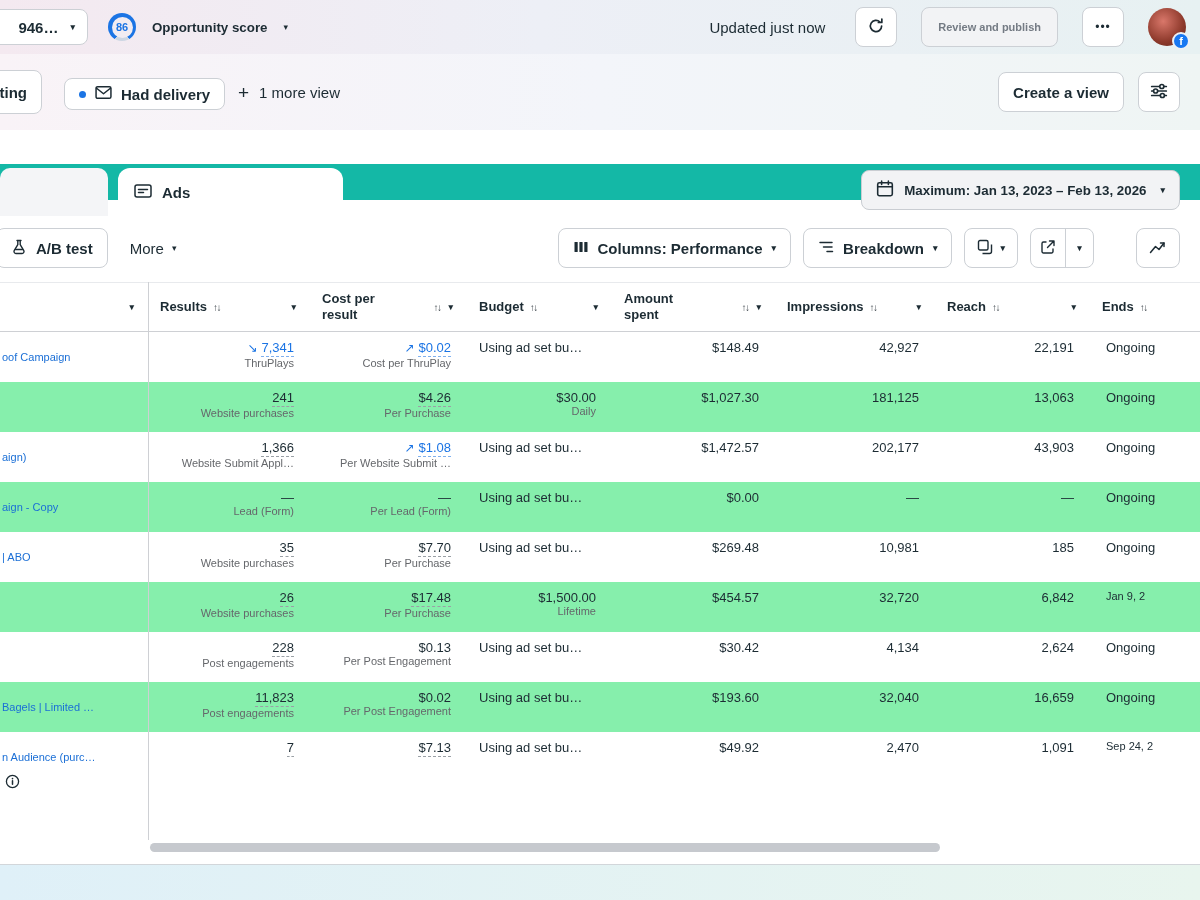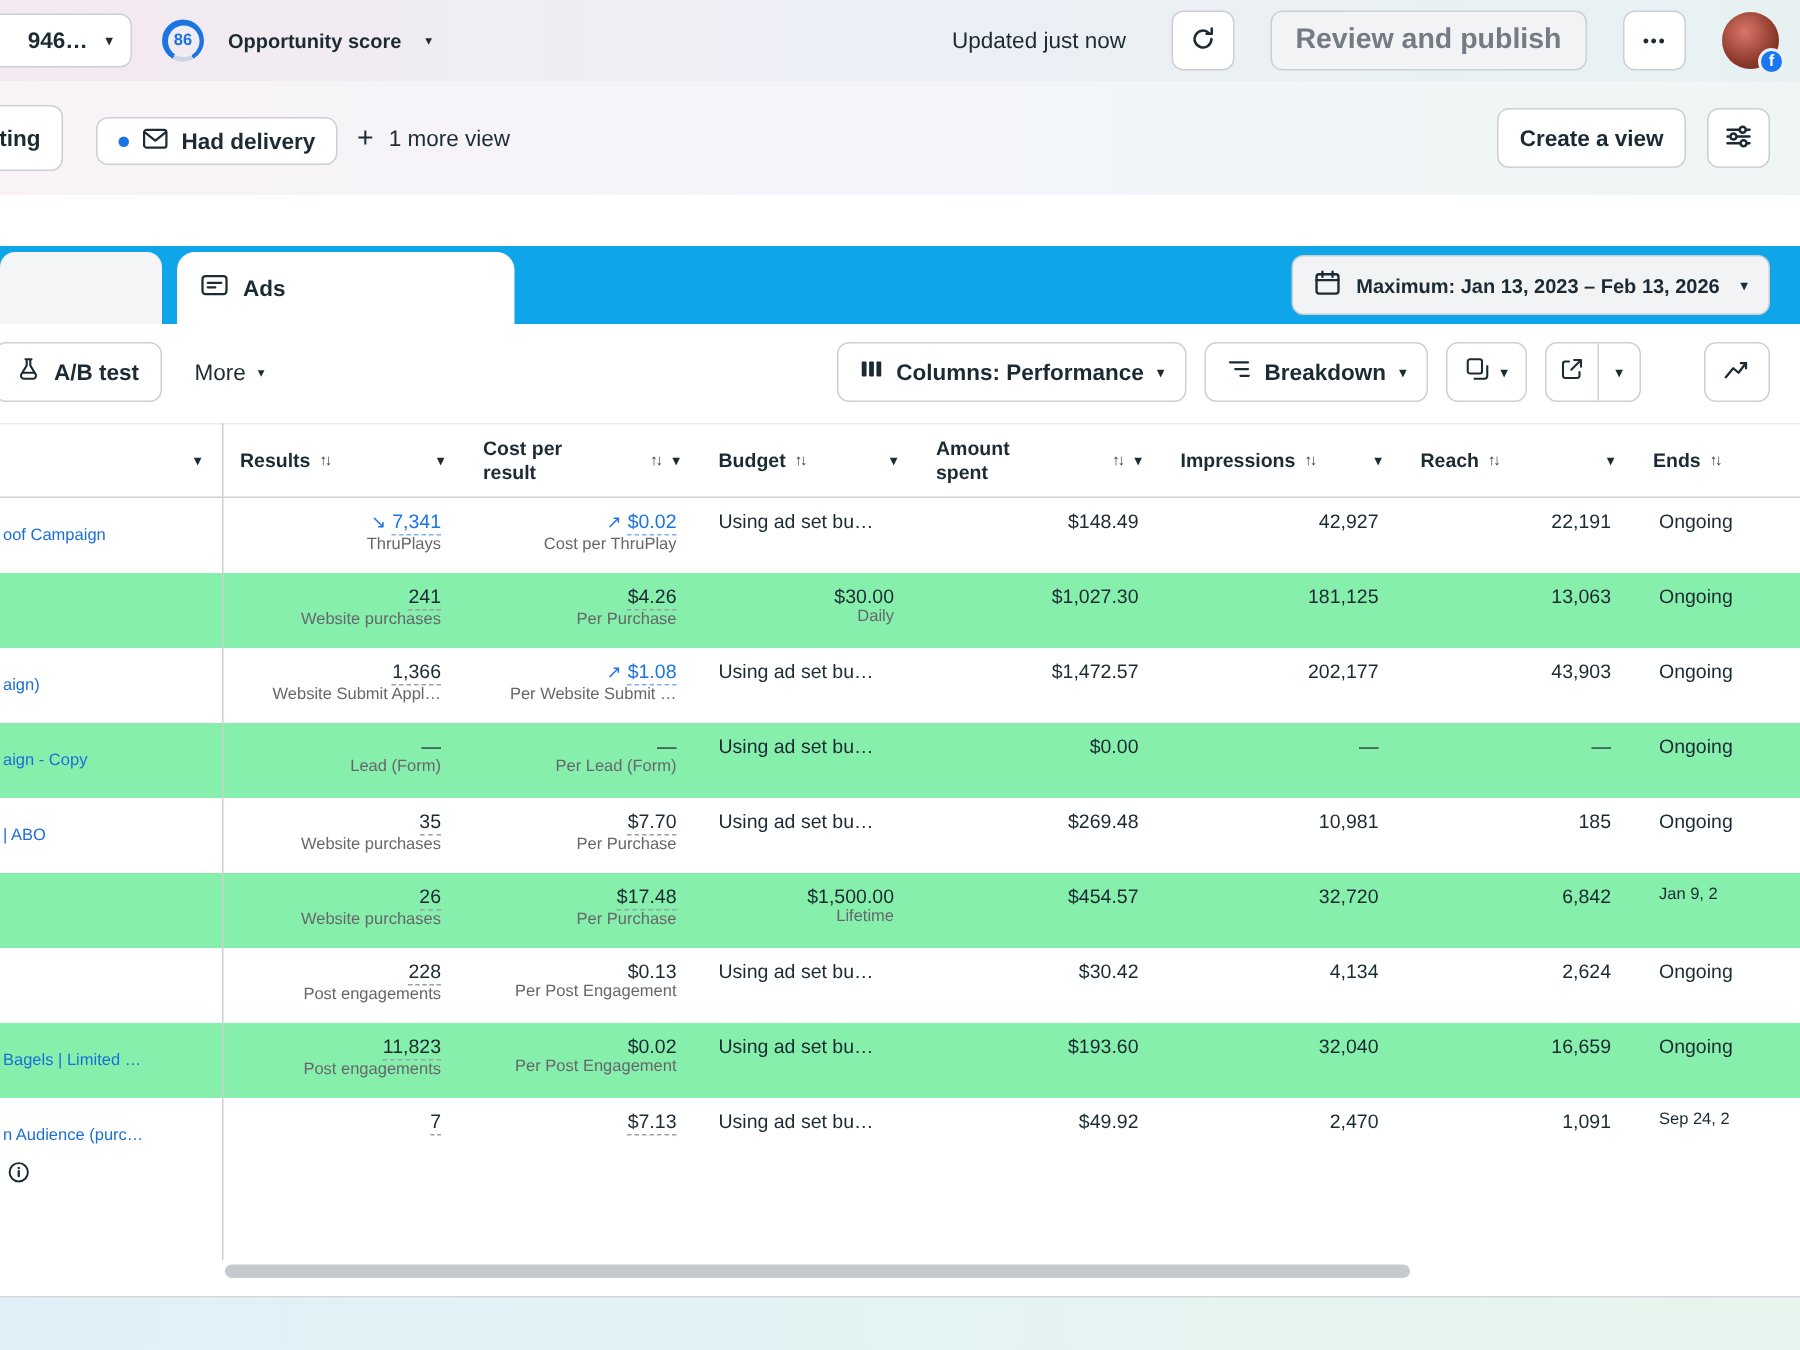--- a/index.html
+++ b/index.html
@@ -22,21 +22,21 @@
         background:conic-gradient(from 210deg,#1b74e4 0 300deg,#ccd6e3 300deg 360deg);
         display:flex;align-items:center;justify-content:center}
   .ring-inner{width:21px;height:21px;border-radius:50%;background:#f1ecf2;display:flex;
         align-items:center;justify-content:center;font-size:11px;font-weight:700;color:#1b74e4}
   .score-label{font-weight:600}
   .top-right{position:absolute;right:14px;top:7px;display:flex;align-items:center;gap:24px;height:40px}
   .updated{margin-right:6px}
   .iconbtn{width:42px;height:40px;border:1px solid #ccd0d5;border-radius:8px;background:#fff;
            display:flex;align-items:center;justify-content:center}
   .review{height:40px;padding:0 16px;border-radius:8px;background:#f2f3f5;color:#747b84;
-          font-size:19px;font-weight:600;border:1px solid #ccd0d5}
+          font-size:11px;font-weight:600;border:1px solid #ccd0d5}
   .dots{font-size:12px;letter-spacing:1px}
   .avatar{width:38px;height:38px;border-radius:50%;position:relative;border:none;
           background:radial-gradient(circle at 40% 35%,#d9776a,#8e3a2c 60%,#5f2419)}
   .fb-badge{position:absolute;right:-4px;bottom:-4px;width:18px;height:18px;border-radius:50%;
           background:#1877f2;color:#fff;font-size:11px;font-weight:700;display:flex;
           align-items:center;justify-content:center;border:2px solid #eef0f4}
 
   
   .viewsbar{position:absolute;top:54px;left:0;right:0;height:76px;
             background:linear-gradient(90deg,#f9f3f7,#f3f5fa 50%,#eff5f4)}
@@ -44,21 +44,21 @@
   .hadview{position:absolute;left:64px;top:24px;height:32px}
   .bluedot{width:7px;height:7px;border-radius:50%;background:#1b74e4;display:inline-block}
   .moreview{position:absolute;left:238px;top:16px;height:44px;border:none;background:transparent;
             display:inline-flex;align-items:center;gap:10px;font-size:15px}
   .plus{font-size:19px;font-weight:400;line-height:1}
   .createview{position:absolute;right:76px;top:18px;height:40px}
   .sliderbtn{position:absolute;right:20px;top:18px}
 
   
   .filterbar{position:absolute;top:130px;left:0;right:0;height:34px;background:#fff}
-  .tabsband{position:absolute;top:164px;left:0;right:0;height:52px;background:#0ea5e9}
+  .tabsband{position:absolute;top:164px;left:0;right:0;height:36px;background:#14b8a6}
   .stubtab{position:absolute;left:0;top:4px;width:108px;height:48px;background:#f4f5f7;
            border-radius:10px 10px 0 0;border:none}
   .adstab{position:absolute;left:118px;top:4px;width:225px;height:48px;background:#fff;
           border-radius:12px 12px 0 0;display:flex;align-items:center;gap:10px;padding:0 16px;
           font-size:15px;font-weight:700;border:none}
   .daterange{position:absolute;right:20px;top:6px;height:40px;display:flex;align-items:center;gap:10px;
           padding:0 14px;background:#f2f3f5;border:1px solid #c9cdd2;border-radius:8px;font-weight:600}
   .daterange .chev{margin-left:4px}
 
   

